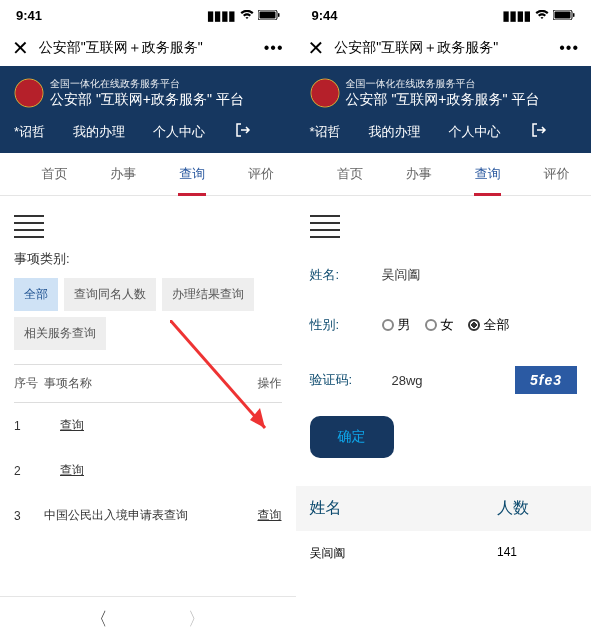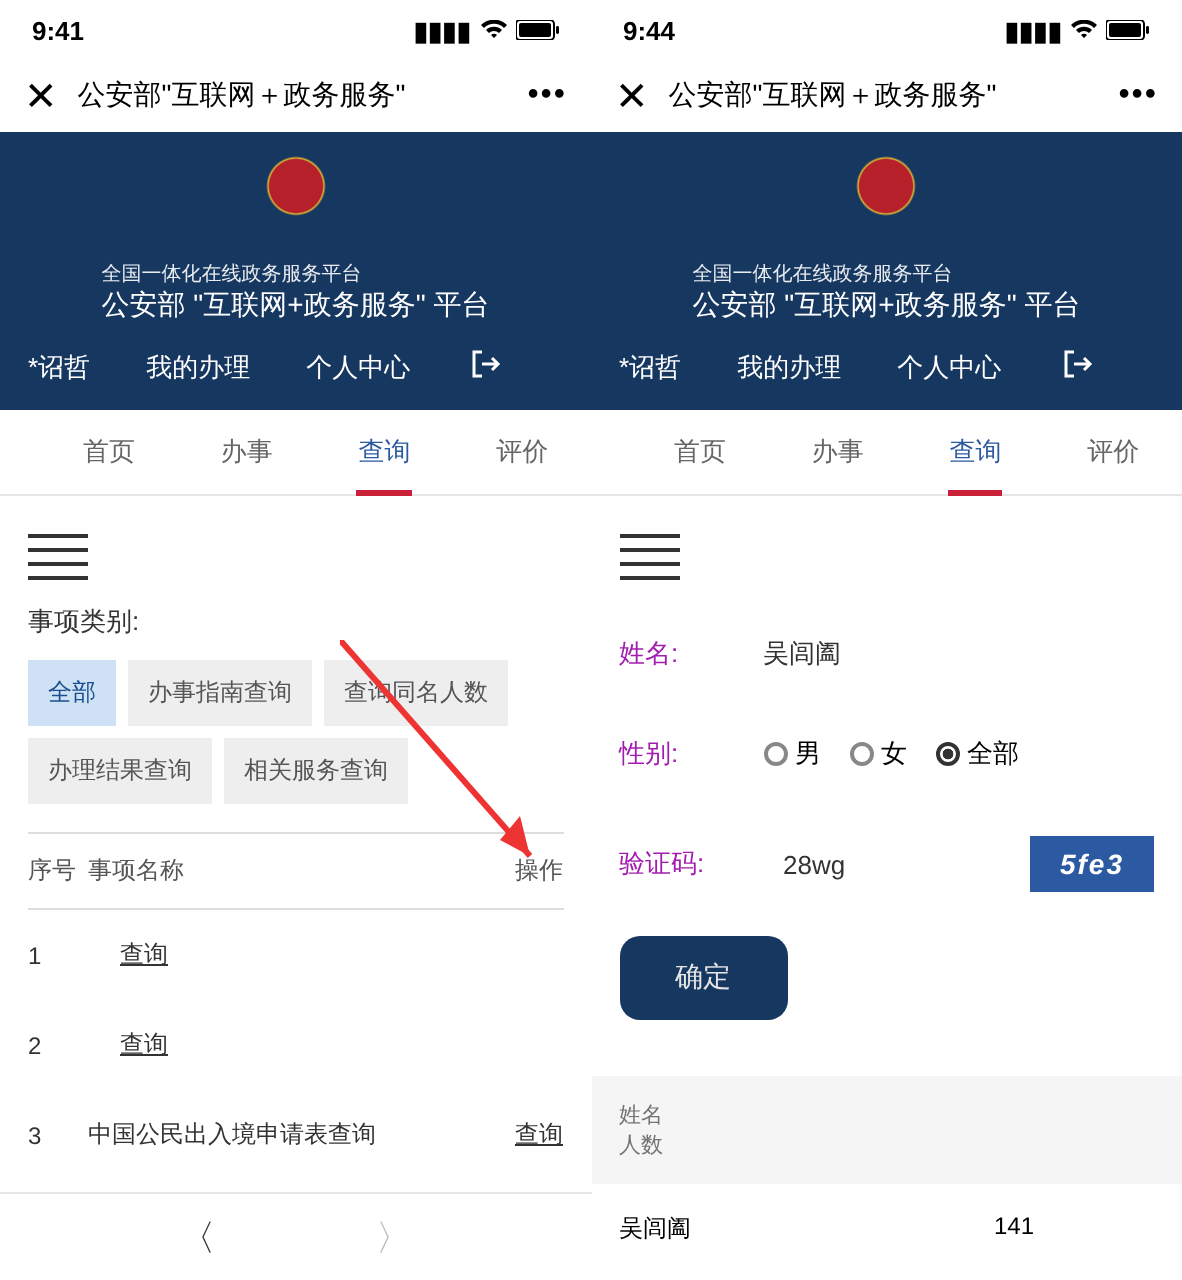--- a/index.html
+++ b/index.html
@@ -5,21 +5,21 @@
   * { margin: 0; padding: 0; box-sizing: border-box; }
   body { font-family: -apple-system, "Helvetica Neue", sans-serif; background: #fff; width: 591px; height: 640px; display: flex; }
   .phone { width: 295.5px; height: 640px; background: #fff; position: relative; overflow: hidden; border-right: 0px solid #ddd; }
   .status-bar { height: 30px; display: flex; justify-content: space-between; align-items: center; padding: 0 16px; font-size: 13px; font-weight: 600; }
   .status-right { display: flex; gap: 4px; align-items: center; }
   .title-bar { height: 36px; display: flex; align-items: center; padding: 0 12px; gap: 10px; }
   .close-x { font-size: 20px; font-weight: 300; }
   .title-text { flex: 1; font-size: 14px; font-weight: 500; white-space: nowrap; overflow: hidden; }
   .dots { font-size: 16px; letter-spacing: 1px; }
   .blue-header { background: #163760; color: #fff; padding: 10px 12px 0; }
-  .platform-top { display: flex; gap: 20px; align-items: center; flex-direction: column; }
+  .platform-top { display: flex; gap: 4px; align-items: center; }
   .badge { width: 34px; height: 34px; border-radius: 50%; background: radial-gradient(circle,#b5202a 55%,#d4af37 58%,#163760 62%); flex-shrink: 0; }
   .plat-small { font-size: 10px; opacity: .9; }
   .plat-big { font-size: 14px; font-weight: 500; }
   .nav-row { display: flex; gap: 28px; padding: 12px 2px 12px; font-size: 13px; align-items: center; }
   .exit-icon { margin-left: 2px; }
   .tabs { display: flex; border-bottom: 1px solid #e5e5e5; padding-left: 20px; }
   .tab { flex: 1; text-align: center; padding: 12px 0; font-size: 13px; color: #666; position: relative; }
   .tab.active { color: #2c5aa0; }
   .tab.active::after { content: ""; position: absolute; bottom: -1px; left: 30%; right: 30%; height: 3px; background: #c91f37; }
   .content { padding: 14px 14px; }
@@ -30,30 +30,30 @@
   .filter-btn { background: #eee; color: #555; padding: 8px 10px; font-size: 12px; }
   .filter-btn.active { background: #cfe2f5; color: #1b4f8f; }
   .table-head { display: flex; border-top: 1px solid #ddd; border-bottom: 1px solid #ddd; padding: 10px 0; font-size: 12px; color: #555; font-family: Liberation Serif, serif; }
   .col-idx { width: 30px; }
   .col-name { flex: 1; }
   .col-op { width: 40px; text-align: right; }
   .table-row { display: flex; padding: 14px 0; font-size: 12px; color: #333; align-items: center; }
   .op-link { text-decoration: underline; }
   .arrow { position: absolute; top: 320px; left: 170px; width: 110px; height: 120px; pointer-events: none; z-index: 10; }
   .form-row { display: flex; align-items: center; padding: 16px 0; font-size: 13px; }
-  .form-label { width: 72px; color: #a21caf; }
+  .form-label { width: 72px; color: #0c4a6e; }
   .form-value { flex: 1; color: #333; }
   .radio-group { display: flex; gap: 14px; }
   .radio-opt { display: flex; align-items: center; gap: 4px; font-size: 13px; }
   .radio { width: 12px; height: 12px; border: 2px solid #888; border-radius: 50%; display: inline-block; }
   .radio.checked { border-color: #333; background: radial-gradient(circle,#333 45%,transparent 50%); }
   .captcha { display: flex; align-items: center; gap: 10px; }
   .captcha-img { width: 62px; height: 28px; background: #2b5aa3; color: #fff; font-style: italic; display: flex; align-items: center; justify-content: center; font-size: 14px; font-weight: bold; letter-spacing: 1px; }
-  .submit-btn { background: #163760; color: #e5e5e5; padding: 12px 28px; font-size: 14px; margin-top: 6px; display: inline-block; border-radius: 10px; }
-  .result-head { background: #f5f5f5; display: flex; padding: 12px 14px; font-size: 11px; color: #737373; margin: 28px -14px 0; flex-direction: column; }
+  .submit-btn { background: #163760; color: #0ea5e9; padding: 12px 28px; font-size: 14px; margin-top: 6px; display: inline-block; border-radius: 10px; }
+  .result-head { background: #f5f5f5; display: flex; padding: 12px 14px; font-size: 16px; color: #0c4a6e; margin: 28px -14px 0; }
   .result-head .rcol1 { flex: 1; } .result-head .rcol2 { width: 80px; }
   .result-row { display: flex; padding: 14px 0; font-size: 12px; }
   .result-row .rcol1 { flex: 1; } .result-row .rcol2 { width: 80px; }
   .bottom-nav { position: absolute; bottom: 0; left: 0; right: 0; height: 44px; border-top: 1px solid #e5e5e5; display: flex; align-items: center; justify-content: center; gap: 80px; font-size: 18px; color: #333; background: #fff; }
   .bottom-nav .fwd { color: #bbb; }
 </style>
 </head>
 <body>
 
 <div class="phone">
@@ -108,21 +108,20 @@
   <div class="content">
     <div class="hamburger">
         <div></div>
         <div></div>
         <div></div>
         <div></div>
       </div>
     <div class="label-row">事项类别:</div>
     <div class="filter-grid">
       <div class="filter-btn active">全部</div>
-      <div class="filter-btn">办事指南查询</div>
       <div class="filter-btn">查询同名人数</div>
       <div class="filter-btn">办理结果查询</div>
       <div class="filter-btn">相关服务查询</div>
     </div>
     <div class="table-head">
       <span class="col-idx">序号</span>
       <span class="col-name">事项名称</span>
       <span class="col-op">操作</span>
     </div>
     <div class="table-row">

